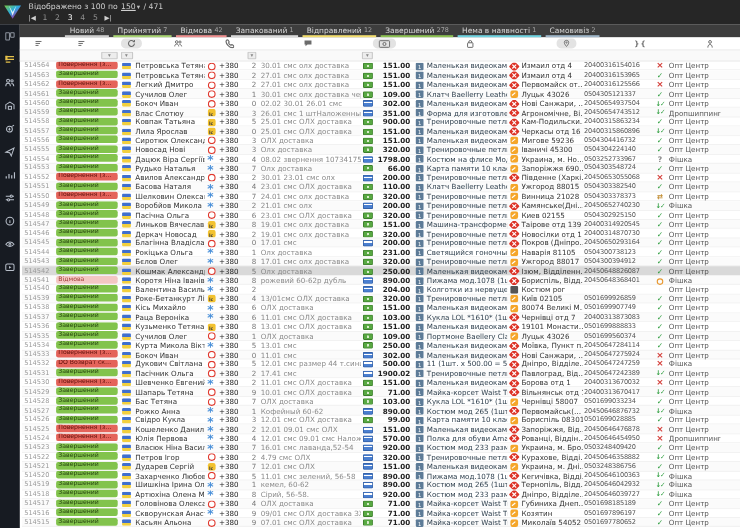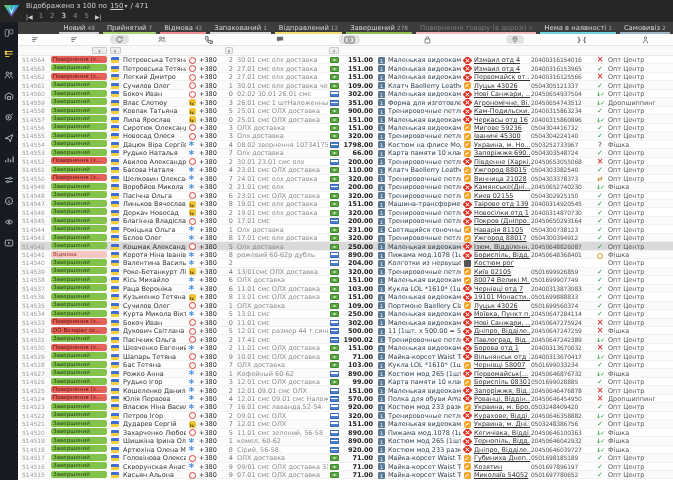--- a/index.html
+++ b/index.html
@@ -52,21 +52,21 @@
   .c-nm{width:64px;color:#333;}
   .c-sr{width:12px;display:flex;justify-content:center;}
   .c-ph{width:26px;color:#222;}
   .c-dy{width:12px;color:#777;display:flex;justify-content:flex-end;padding-right:3px;}
   .c-cm{width:92px;color:#8a8a8a;}
   .c-py{width:12px;display:flex;justify-content:center;}
   .c-pr{width:36px;display:flex;justify-content:flex-end;padding-right:3px;font-weight:bold;color:#222;}
   .c-pi{width:11px;display:flex;justify-content:center;}
   .c-pd{width:74px;color:#30414f;}
   .c-cr{width:12px;display:flex;justify-content:center;}
-  .c-ad{width:57px;color:#333;text-decoration:underline;}
+  .c-ad{width:57px;color:#333;}
   .c-tt{width:63px;color:#555;font-size:6px;letter-spacing:-0.2px;}
   .c-ts{width:14px;display:flex;justify-content:center;}
   .c-co{width:48px;color:#555;}
   
   .badge{display:inline-block;width:100%;height:7px;line-height:7px;border-radius:2px;font-size:5.6px;padding:0 2px;overflow:hidden;white-space:nowrap;}
   .st-done{background:#82c34c;color:#24430d;}
   .st-return{background:#e4635a;color:#5e0f0a;}
   .st-refuse{background:#f4c7c3;color:#a13c36;}
   .st-do_return{background:#e4635a;color:#5e0f0a;}
   
@@ -229,24 +229,20 @@
     <span class="cnt">1</span>
   </span>
         <span class="tab" style="--bar: #f2dd6e;">
     <span>Відправлений</span>
     <span class="cnt">12</span>
   </span>
         <span class="tab" style="--bar: #8cc152;">
     <span>Завершений</span>
     <span class="cnt">278</span>
   </span>
-        <span class="tab dim" style="--bar: #f2b8b8;">
-    <span>Повернення товару (в дорозі)</span>
-    <span class="cnt">0</span>
-  </span>
         <span class="tab" style="--bar: #6fd3e0;">
     <span>Нема в наявності</span>
     <span class="cnt">1</span>
   </span>
         <span class="tab" style="--bar: #9fb6c9;">
     <span>Самовивіз</span>
     <span class="cnt">2</span>
   </span>
       </div>
 
@@ -615,21 +611,21 @@
             <span class="ts ts-check"></span>
           </span>
     <span class="c c-co">Опт Центр</span>
   </div>
         <div class="r">
     <span class="c c-id">514555</span>
     <span class="c c-st"><span class="badge st-done">Завершений</span></span>
     <span class="c c-fl">
             <span class="flag"></span>
           </span>
-    <span class="c c-nm">Новосад Олеся</span>
+    <span class="c c-nm">Новосад Нові</span>
     <span class="c c-sr">
             <span class="src src-opera"></span>
           </span>
     <span class="c c-ph">+380</span>
     <span class="c c-dy">3</span>
     <span class="c c-cm">Олх доставка</span>
     <span class="c c-py">
             <span class="pay pay-cash"></span>
           </span>
     <span class="c c-pr">320.00</span>
@@ -1514,21 +1510,21 @@
             <span class="ts ts-down"></span>
           </span>
     <span class="c c-co">Фішка</span>
   </div>
         <div class="r">
     <span class="c c-id">514526</span>
     <span class="c c-st"><span class="badge st-done">Завершений</span></span>
     <span class="c c-fl">
             <span class="flag"></span>
           </span>
-    <span class="c c-nm">Рудько Ігор</span>
+    <span class="c c-nm">Свідро Кукла</span>
     <span class="c c-sr">
             <span class="src src-snow"></span>
           </span>
     <span class="c c-ph">+380</span>
     <span class="c c-dy">3</span>
     <span class="c c-cm">12.01 смс ОЛХ доставка</span>
     <span class="c c-py">
             <span class="pay pay-cash"></span>
           </span>
     <span class="c c-pr">99.00</span>
@@ -1644,21 +1640,21 @@
     <span class="c c-st"><span class="badge st-done">Завершений</span></span>
     <span class="c c-fl">
             <span class="flag"></span>
           </span>
     <span class="c c-nm">Петров Ігор</span>
     <span class="c c-sr">
             <span class="src src-opera"></span>
           </span>
     <span class="c c-ph">+380</span>
     <span class="c c-dy">2</span>
-    <span class="c c-cm">09.01 смс ОЛХ</span>
+    <span class="c c-cm">4.79 смс ОЛХ</span>
     <span class="c c-py">
             <span class="pay pay-card"></span>
           </span>
     <span class="c c-pr">320.00</span>
     <span class="c c-pi">
             <span class="picon"></span>
           </span>
     <span class="c c-pd">Тренировочные петли TRX Train…</span>
     <span class="c c-cr">
             <span class="cour cour-np"></span>

